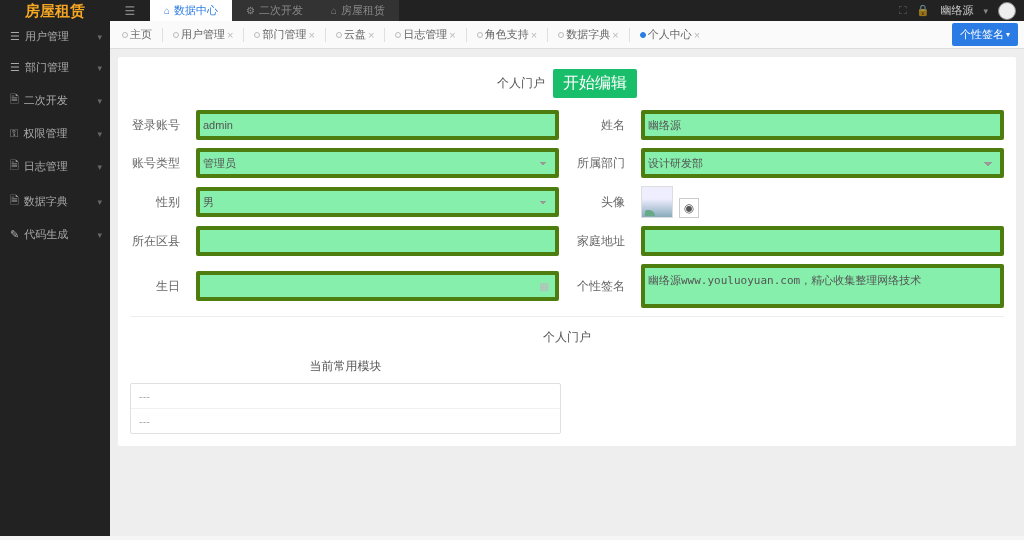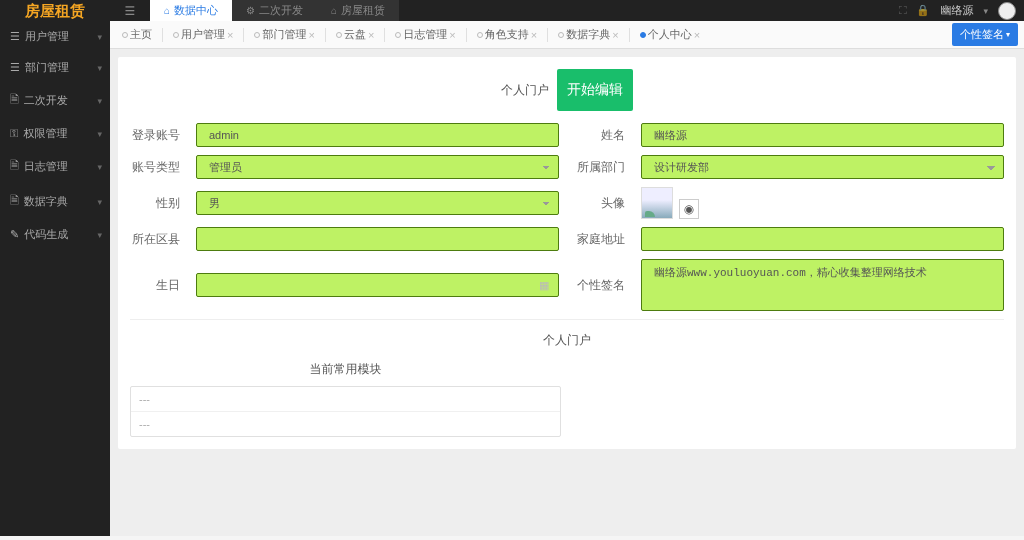--- a/index.html
+++ b/index.html
@@ -29,28 +29,28 @@
 .tab.active .dot { background: #2a7be4; border-color: #2a7be4; }
 .tab .x { font-size: 11px; color: #bbb; cursor: pointer; }
 .tab-sep { width: 1px; height: 14px; background: #e0e0e0; margin: 0 2px; }
 .closebtn { margin-left: auto; background: #2a7be4; color: #fff; padding: 4px 8px; border-radius: 2px; font-size: 11px; display: flex; align-items: center; gap: 2px; cursor: pointer;}
 .closebtn .caret { font-size: 8px; }
 
 .work { flex: 1; overflow: auto; padding: 8px; }
 .panel { background: #fff; border-radius: 2px; padding: 12px; }
 .panel-head { display: flex; justify-content: center; align-items: center; gap: 8px; margin-bottom: 12px; }
 .panel-title { font-size: 12px; color: #555; }
-.btn-green { background: #19be6b; color: #fff; border: none; padding: 12px 10px; font-size: 14px; border-radius: 2px; cursor: pointer; }
+.btn-green { background: #19be6b; color: #fff; border: none; padding: 4px 10px; font-size: 16px; border-radius: 2px; cursor: pointer; }
 .btn-blue { background: #2a7be4; color: #fff; border: none; padding: 4px 10px; font-size: 11px; border-radius: 2px; cursor: pointer; }
 
 .form-grid { display: grid; grid-template-columns: 50px 1fr 50px 1fr; gap: 8px 16px; align-items: center; }
 .lbl { font-size: 12px; color: #666; text-align: right; }
-.inp, .sel, .txt { width: 100%; border: 1px solid #4d7c0f; border-radius: 2px; padding: 5px 12px; font-size: 11px; color: #555; background: #bef264; }
+.inp, .sel, .txt { width: 100%; border: 4px solid #4d7c0f; border-radius: 2px; padding: 5px 3px; font-size: 11px; color: #555; background: #86efac; }
 .sel { appearance: none; background-image: linear-gradient(45deg, transparent 50%, #999 50%), linear-gradient(-45deg, transparent 50%, #999 50%); background-position: calc(100% - 12px) 10px, calc(100% - 8px) 10px; background-size: 4px 4px; background-repeat: no-repeat; }
-.txt { height: 52px; resize: none; font-family: Liberation Mono, monospace; }
+.txt { height: 44px; resize: none; }
 .avatar-block { display: flex; align-items: flex-end; gap: 6px; }
 .avatar-img { width: 32px; height: 32px; background: linear-gradient(#eef 40%, #8ab 100%); border: 1px solid #ddd; position: relative; }
 .avatar-img::after { content: ''; position: absolute; bottom: 1px; left: 3px; width: 10px; height: 6px; background: #6a8; border-radius: 2px 6px 0 0; }
 .cam { width: 20px; height: 20px; border: 1px solid #ccc; display: flex; align-items: center; justify-content: center; color: #555; cursor: pointer; }
 .date { display: flex; align-items: center; }
 .date .cal { margin-left: -20px; color: #bbb; font-size: 11px; pointer-events: none;}
 
 .section2-title { text-align: center; color: #555; padding: 12px 0; border-top: 1px solid #eee; margin-top: 8px; }
 .two-col { display: grid; grid-template-columns: 1fr 1fr; gap: 12px; }
 .colhead { text-align: center; color: #555; font-size: 12px; margin-bottom: 8px; display: flex; justify-content: center; align-items: center; gap: 6px;}

